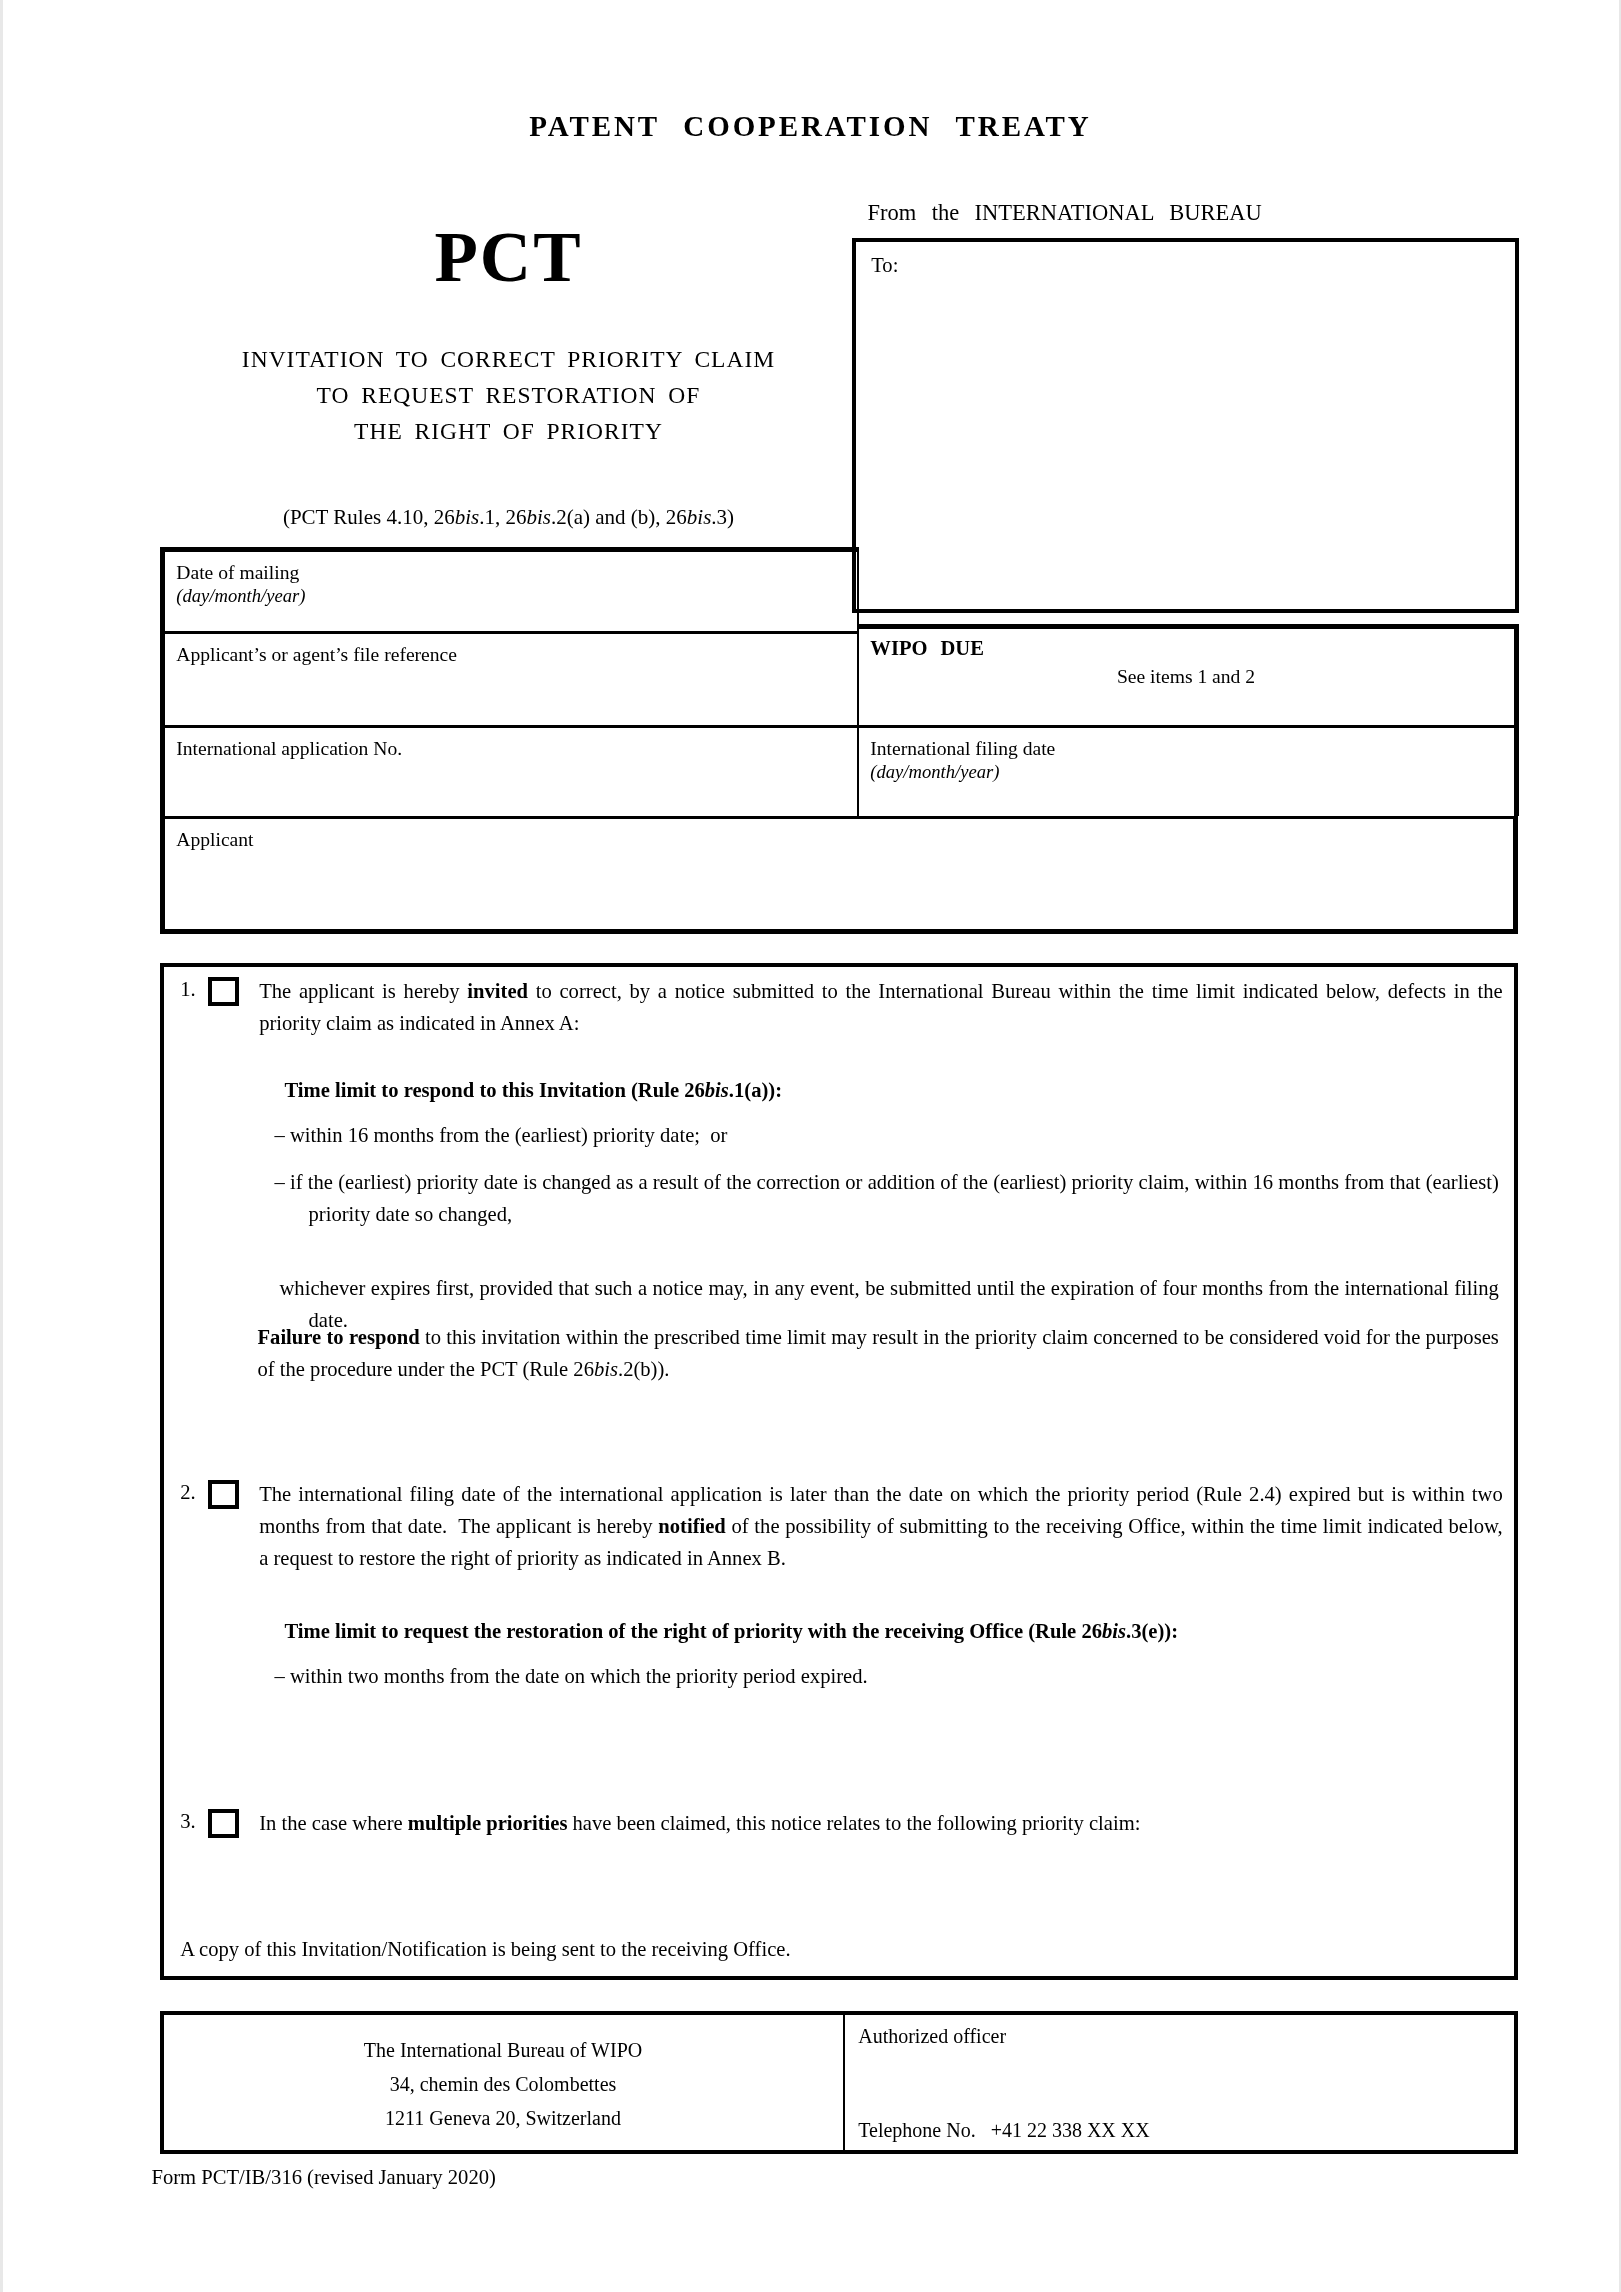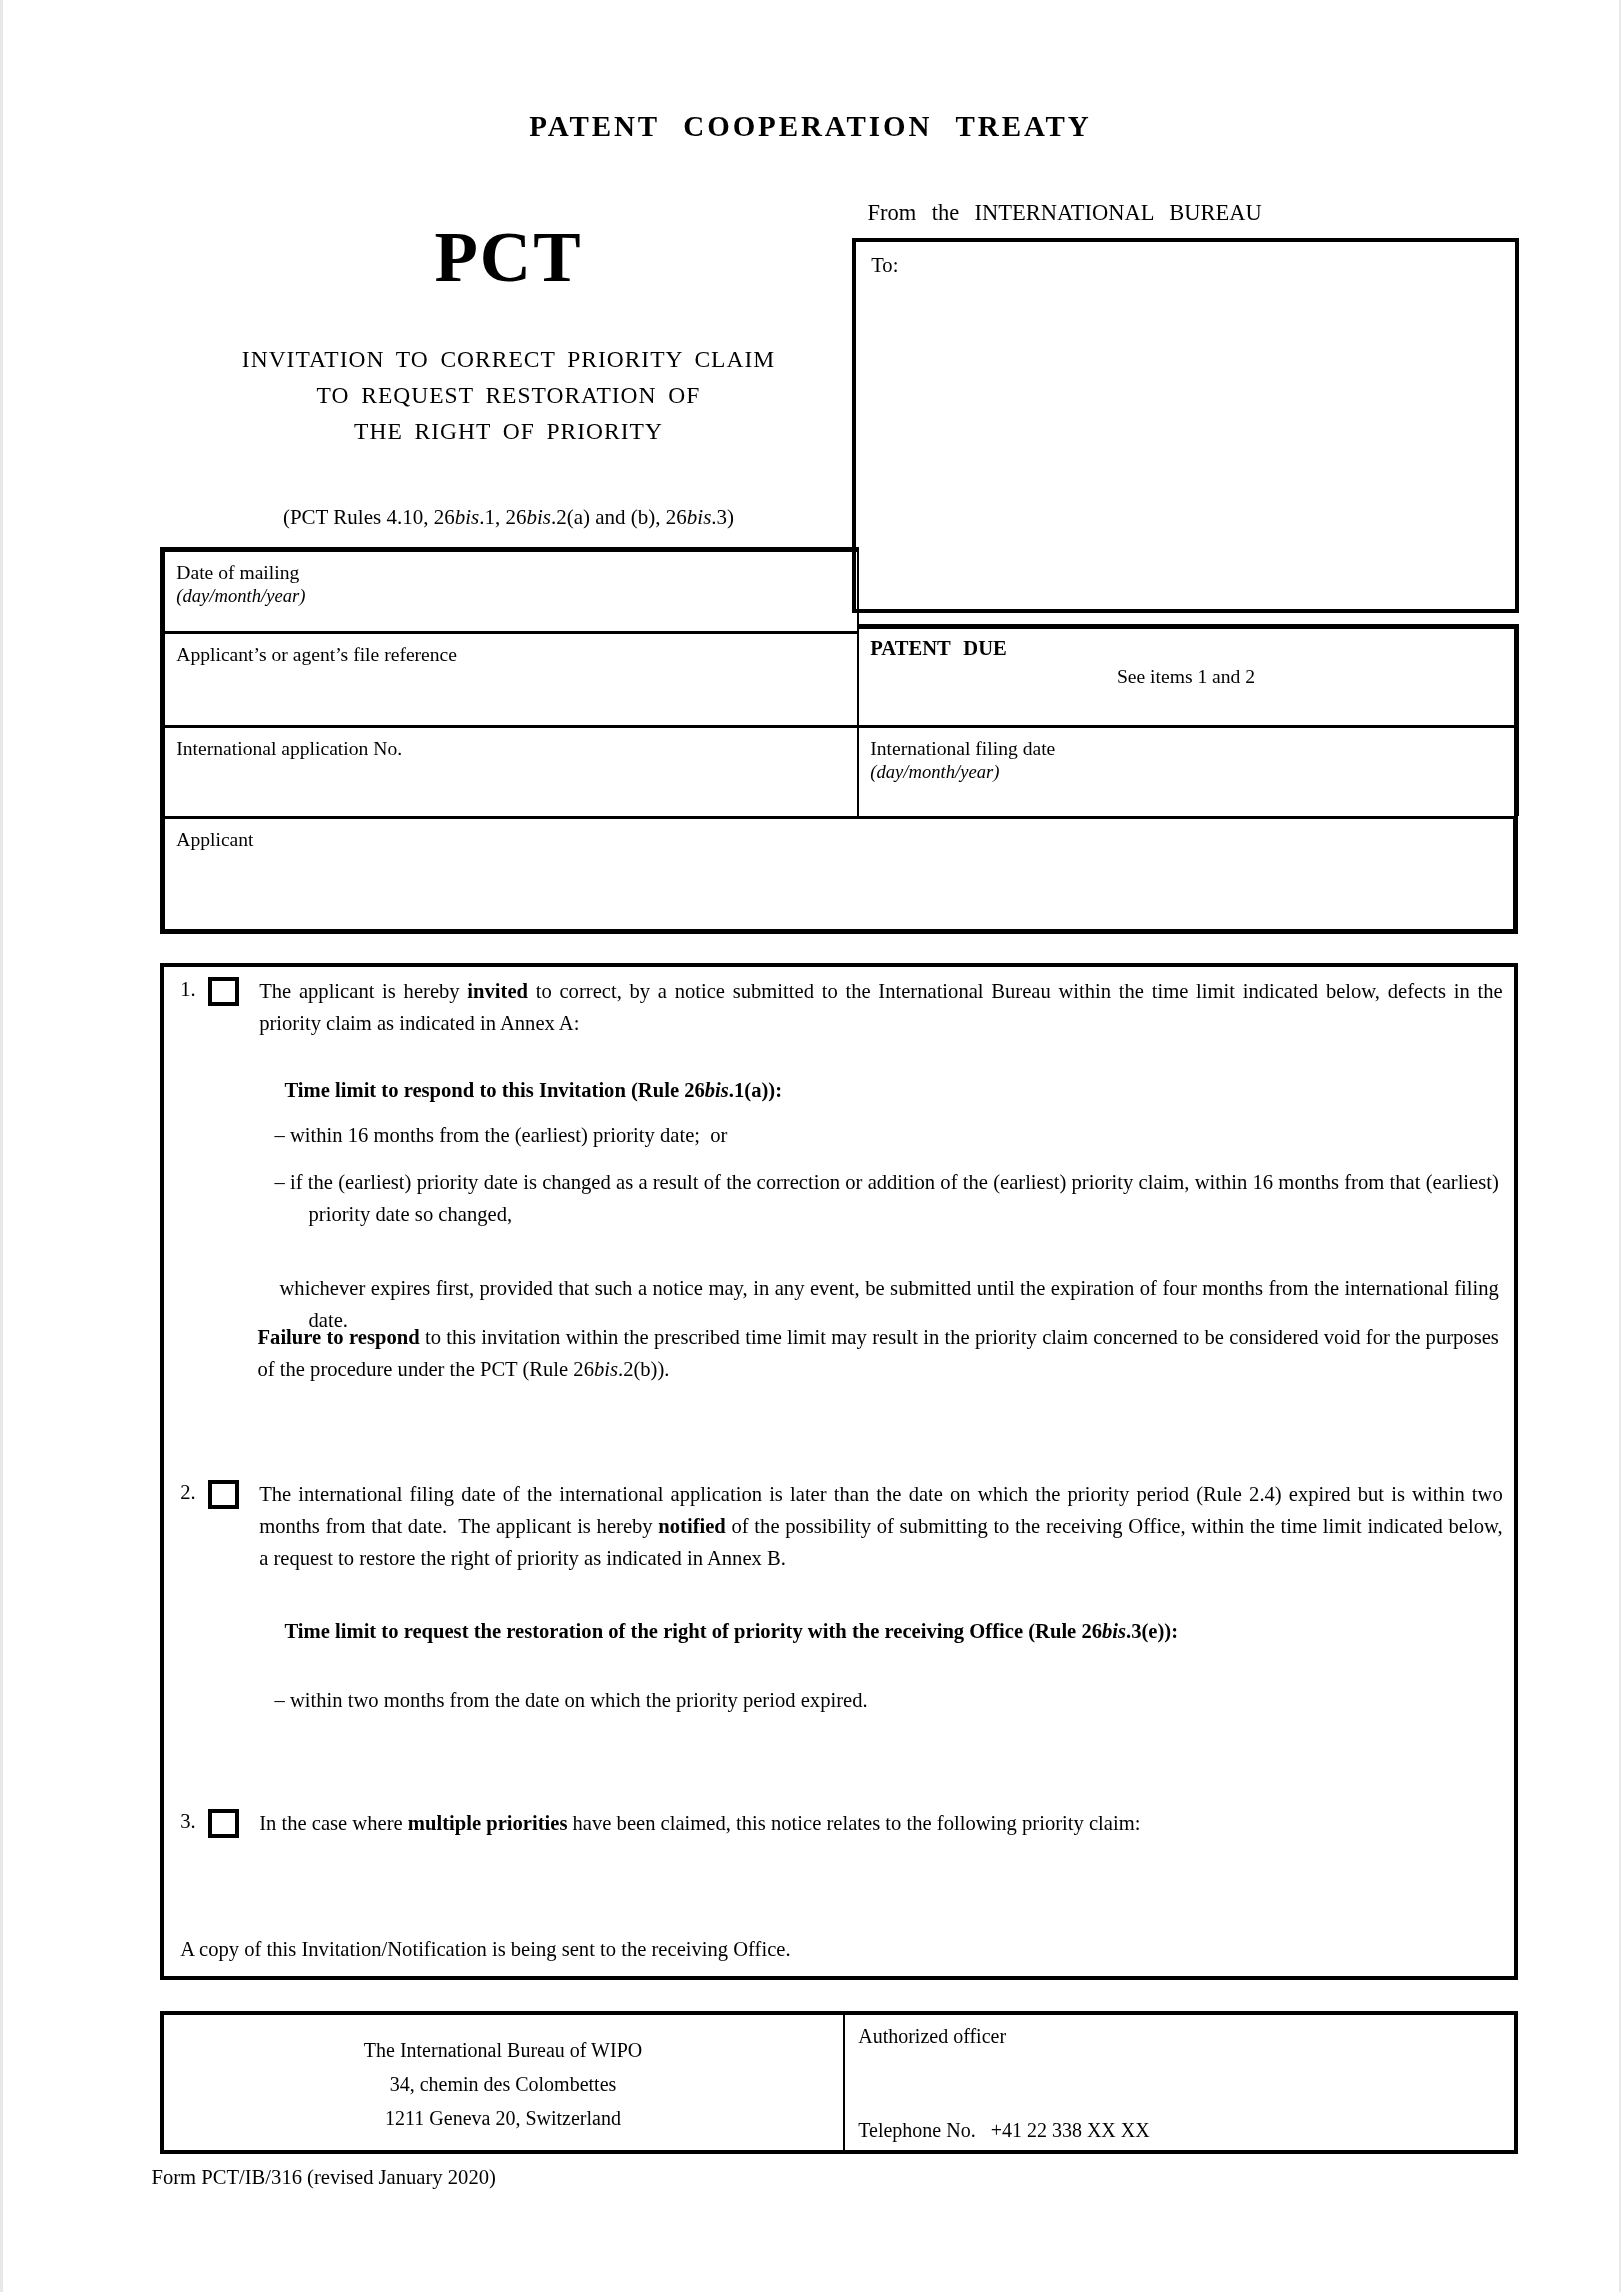--- a/index.html
+++ b/index.html
@@ -88,21 +88,21 @@
       <div>Date of mailing</div>
       <div class="fmt-note">(day/month/year)</div>
     </div>
   </div>
 
   <div class="cell c-fileref">
     <div class="cell-label">Applicant’s or agent’s file reference</div>
   </div>
 
   <div class="cell c-replydue">
-    <div class="reply-due-label">PATENT DUE</div>
+    <div class="reply-due-label">WIPO DUE</div>
     <div class="reply-due-note">See items 1 and 2</div>
   </div>
 
   <div class="cell c-intlapp">
     <div class="cell-label">International application No.</div>
   </div>
 
   <div class="cell c-filedate">
     <div class="cell-label">
       <div>International filing date</div>
@@ -128,21 +128,21 @@
     <div class="sub sub-closing" style="top:266px;margin-top:39px;">whichever expires first, provided that such a notice may, in any event, be submitted until the expiration of four months from the international filing date.</div>
     <div class="sub sub-para" style="top:354px;"><b>Failure to respond</b> to this invitation within the prescribed time limit may result in the priority claim concerned to be considered void for the purposes of the procedure under the PCT (Rule 26<i>bis</i>.2(b)).</div>
 
     <div class="item-row" style="top:511px;">
       <div class="item-num">2.</div>
       <div class="checkbox"></div>
       <div class="item-text">The international filing date of the international application is later than the date on which the priority period (Rule 2.4) expired but is within two months from that date.&nbsp; The applicant is hereby <b>notified</b> of the possibility of submitting to the receiving Office, within the time limit indicated below, a request to restore the right of priority as indicated in Annex B.</div>
     </div>
 
     <div class="sub sub-heading" style="top:648px;">Time limit to request the restoration of the right of priority with the receiving Office (Rule 26<i>bis</i>.3(e)):</div>
-    <div class="sub sub-bullet" style="top:693px;margin-top:24px;">– within two months from the date on which the priority period expired.</div>
+    <div class="sub sub-bullet" style="top:693px;">– within two months from the date on which the priority period expired.</div>
 
     <div class="item-row" style="top:840px;">
       <div class="item-num">3.</div>
       <div class="checkbox"></div>
       <div class="item-text">In the case where <b>multiple priorities</b> have been claimed, this notice relates to the following priority claim:</div>
     </div>
 
     <div class="copy-note" style="top:971px;">A copy of this Invitation/Notification is being sent to the receiving Office.</div>
   </div>
 

